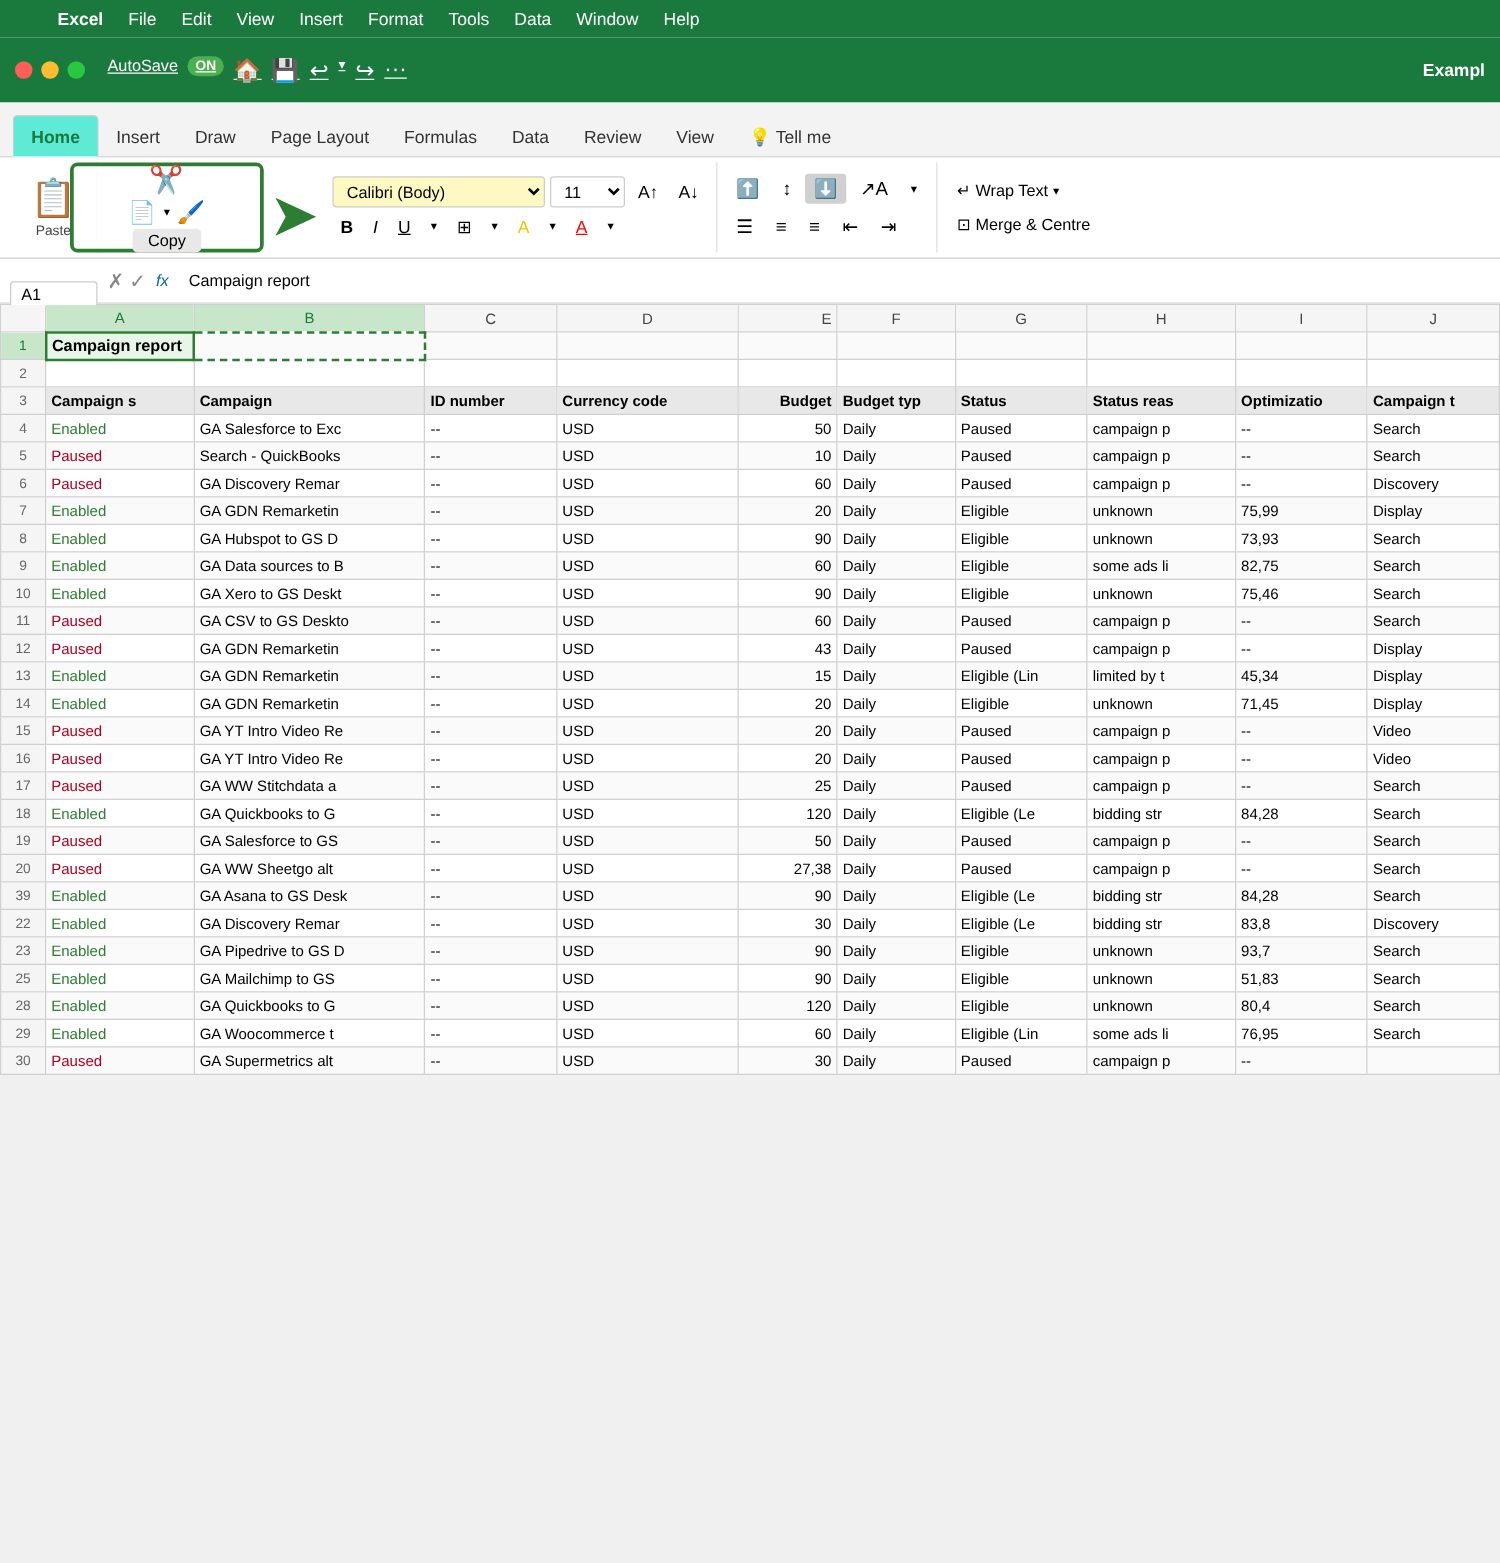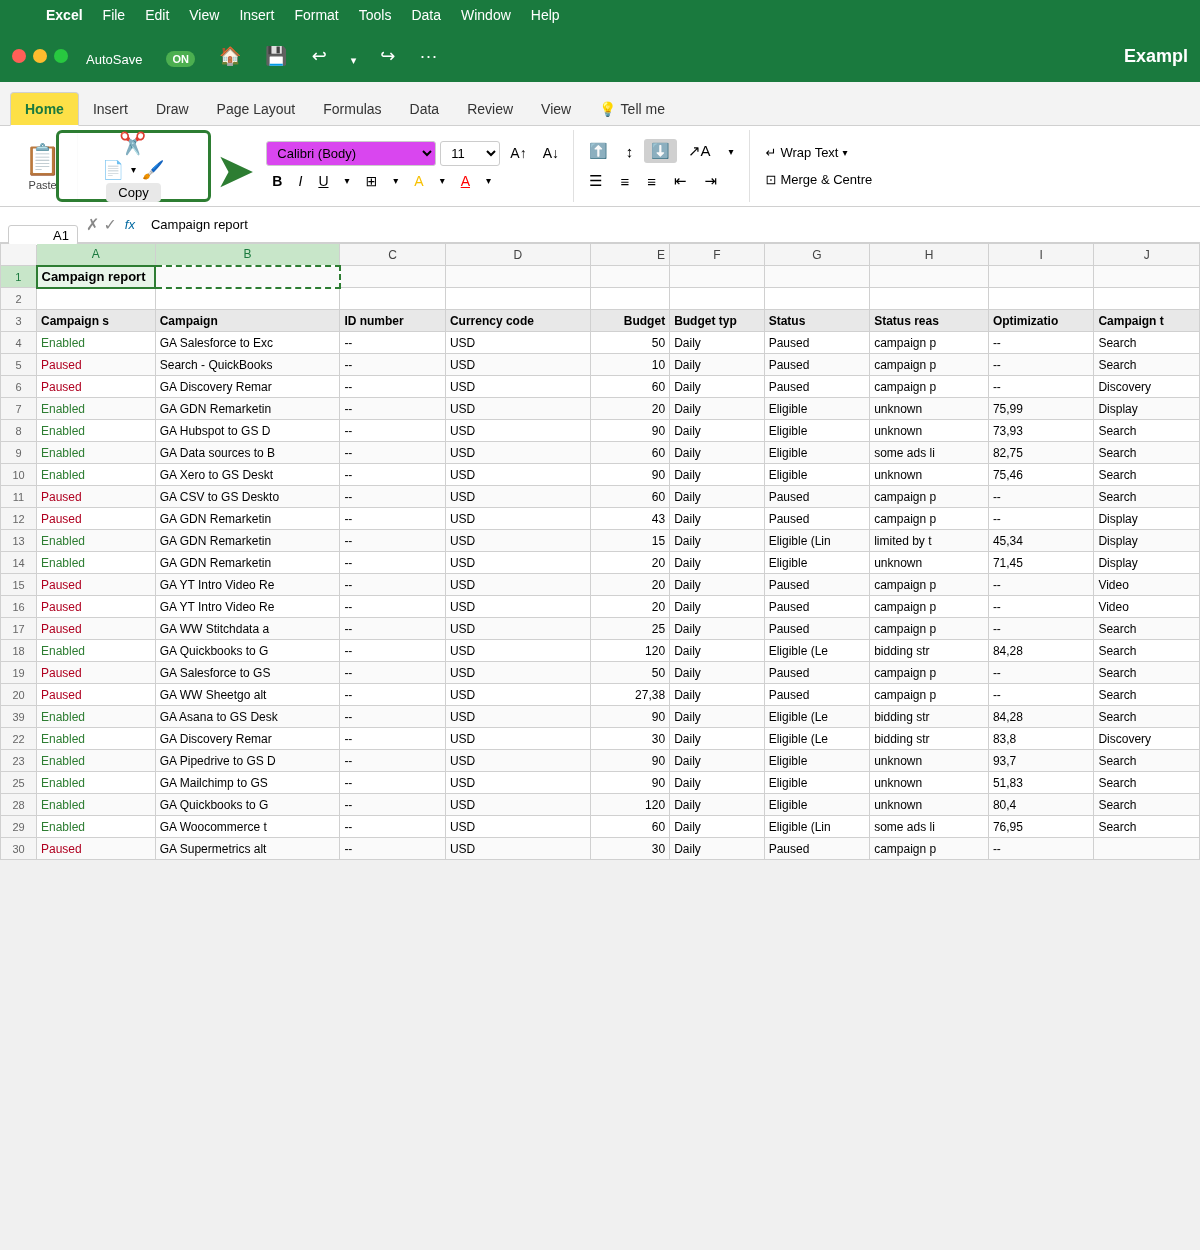--- a/index.html
+++ b/index.html
@@ -27,46 +27,46 @@
       display: flex;
       align-items: center;
       padding: 0 12px;
       gap: 10px;
     }
     .traffic-lights { display: flex; gap: 7px; align-items: center; margin-right: 8px; }
     .traffic-light { width: 14px; height: 14px; border-radius: 50%; }
     .tl-red { background: #ff5f57; }
     .tl-yellow { background: #febc2e; }
     .tl-green { background: #28c840; }
-    .title-bar-controls { display: flex; align-items: flex-end; gap: 24px; color: white; font-size: 13px; }
+    .title-bar-controls { display: flex; align-items: flex-start; gap: 8px; color: white; font-size: 13px; text-decoration: underline; }
     .autosave-label { color: white; font-size: 13px; }
     .autosave-toggle {
       background: #4caf50; border-radius: 10px; padding: 2px 6px; font-size: 11px; color: white; font-weight: 700;
     }
     .title-bar-icon { color: white; font-size: 18px; cursor: pointer; }
-    .title-bar-right { margin-left: auto; color: white; font-size: 18px; font-weight: 600; }
+    .title-bar-right { margin-left: auto; color: white; font-size: 14px; font-weight: 600; }
 
     
     .ribbon-tabs {
       background: #f3f3f3;
       border-bottom: 1px solid #d0d0d0;
       display: flex;
       align-items: flex-end;
       padding: 0 10px;
       height: 44px;
     }
     .ribbon-tab {
       padding: 8px 14px;
       font-size: 14px;
       cursor: pointer;
       border-radius: 4px 4px 0 0;
       color: #333;
     }
     .ribbon-tab.active {
-      background: #fde047;
+      background: #5eead4;
       border: 1px solid #d0d0d0;
       border-bottom: 1px solid white;
       font-weight: 600;
       color: #1a7a3e;
       margin-bottom: -1px;
     }
 
     
     .ribbon {
       background: white;
@@ -144,21 +144,21 @@
       border-right: 1px solid #e0e0e0;
       height: 72px;
       justify-content: center;
     }
     .font-row { display: flex; align-items: center; gap: 4px; }
     .font-select {
       border: 1px solid #ccc;
       border-radius: 3px;
       padding: 3px 6px;
       font-size: 13px;
-      background: #d946ef;
+      background: #fef9c3;
       width: 170px;
       cursor: pointer;
     }
     .font-size-select {
       border: 1px solid #ccc;
       border-radius: 3px;
       padding: 3px 6px;
       font-size: 13px;
       background: white;
       width: 60px;
@@ -218,21 +218,21 @@
       height: 36px;
       padding: 0 8px;
       gap: 8px;
     }
     .cell-ref {
       border: 1px solid #ccc;
       border-radius: 3px;
       padding: 2px 8px;
       font-size: 13px;
       width: 70px;
-      text-align: right;
+      text-align: left;
       margin-top: 21px;
     }
     .formula-dividers { display: flex; gap: 4px; color: #888; font-size: 16px; }
     .fx-label { color: #0369a1; font-size: 13px; font-style: italic; }
     .formula-input { flex: 1; border: none; outline: none; font-size: 13px; padding: 2px 8px; }
 
     
     .spreadsheet-container {
       background: white;
       overflow: auto;

